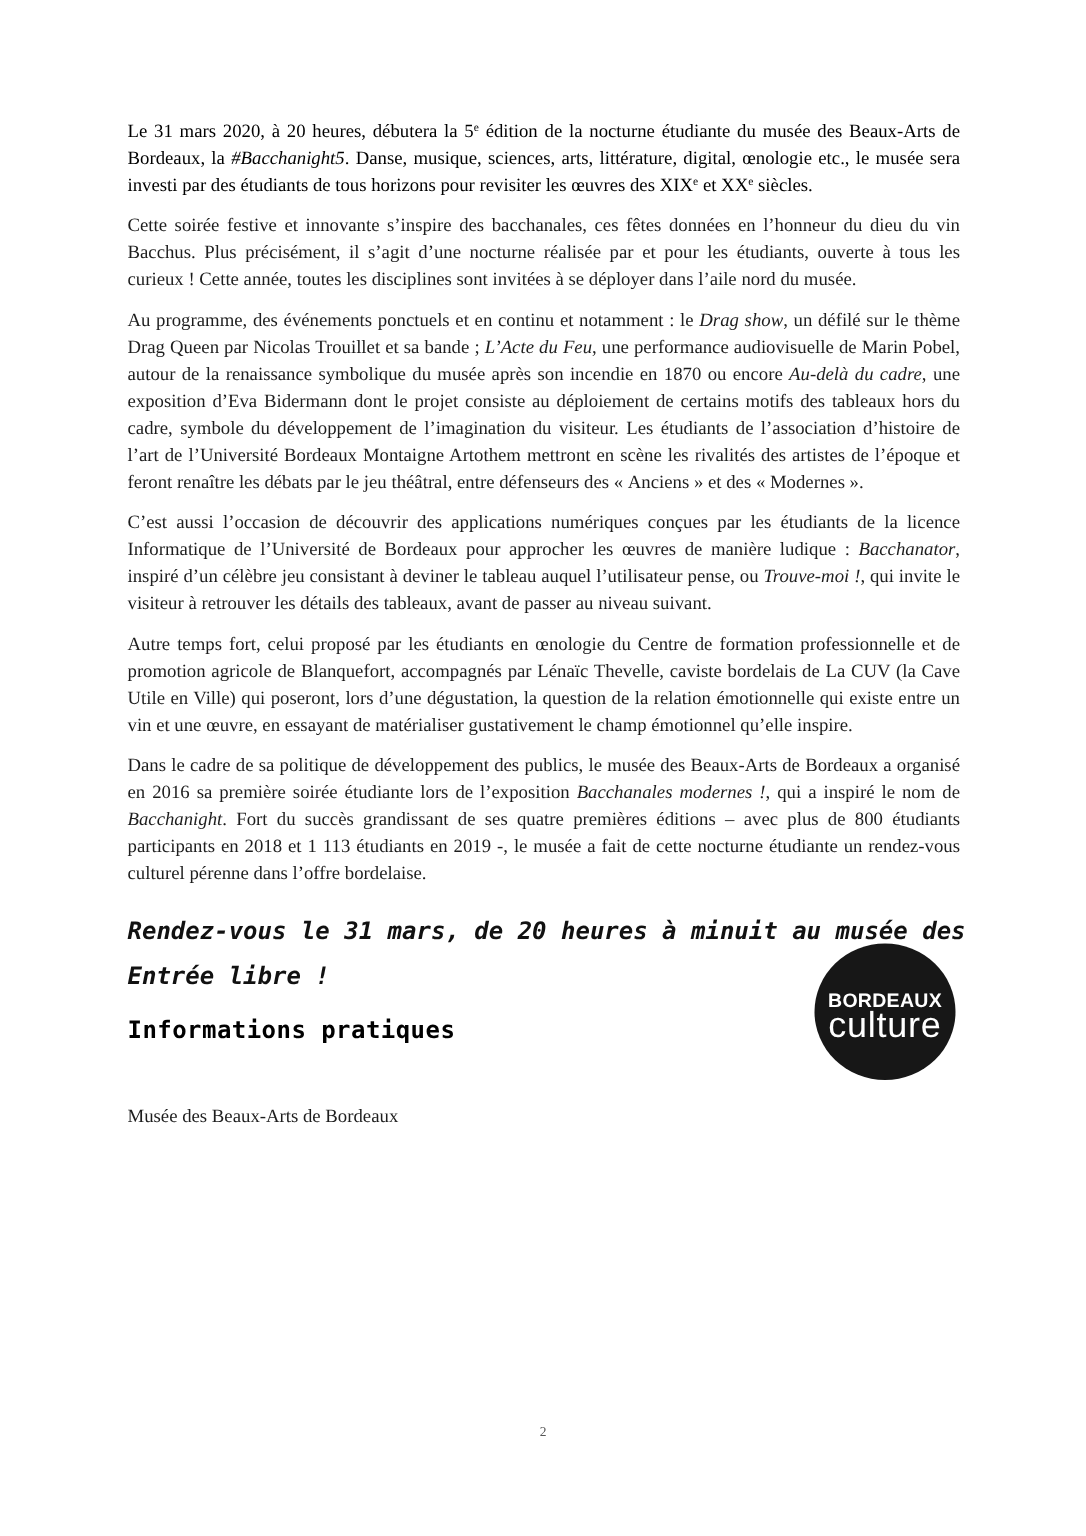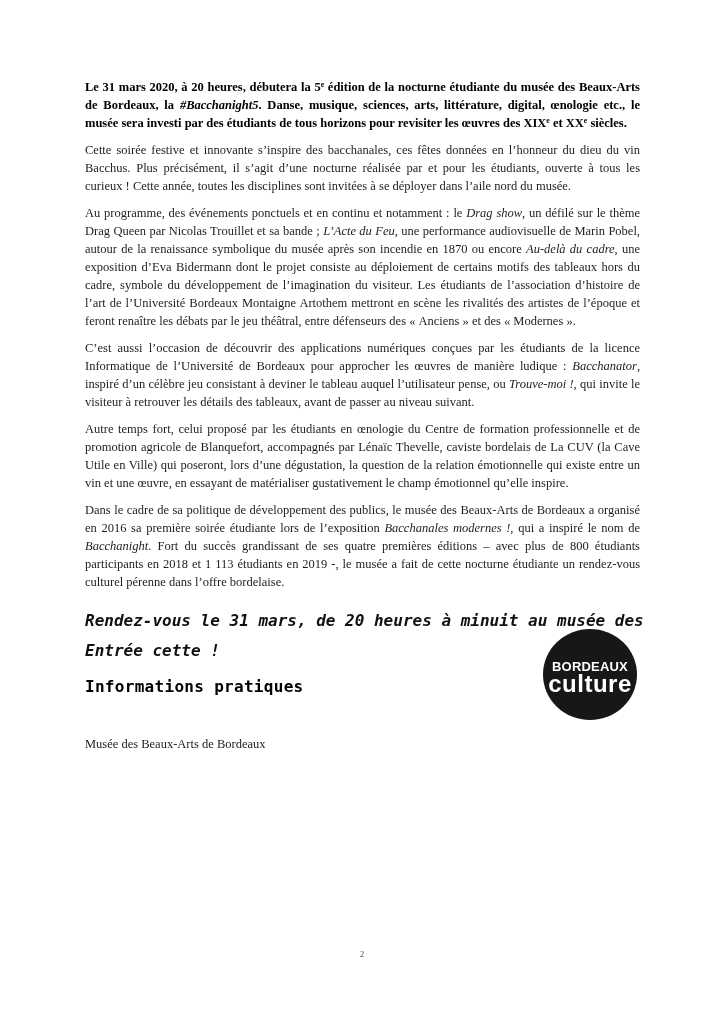--- a/index.html
+++ b/index.html
@@ -13,21 +13,21 @@
   }
   .content { padding:78px 84px 0 85px; }
 
   
   .para {
     margin:0 0 9px 0;
     font-size:12.5px;
     line-height:18px;
     text-align:justify;
   }
-  .para.bold { font-weight:bold; color:#000000; }
+  .para.bold { font-weight:normal; color:#000000; }
   .it  { font-style:italic; }
   .sup { font-size:0.62em; vertical-align:0.5em; line-height:0; }
 
   
   .notice {
     position:relative;
     margin-top:20px;
     font-family:"DejaVu Sans Mono","Liberation Mono",monospace;
     font-weight:bold;
     font-style:italic;
@@ -60,21 +60,21 @@
     text-align:center;
   }
   .logo-top {
     font-family:"Liberation Sans","DejaVu Sans",sans-serif;
     font-weight:bold;
     font-size:13px; line-height:13px;
     letter-spacing:0.2px;
   }
   .logo-bottom {
     font-family:"Liberation Sans","DejaVu Sans",sans-serif;
-    font-weight:bold;
+    font-weight:normal;
     font-size:24px; line-height:22px;
     letter-spacing:0.5px;
     text-align:right;
   }
 
   .museum {
     margin-top:38px;
     font-weight:normal;
     font-size:12.5px;
     color:#1d1d1d;
@@ -100,21 +100,21 @@
         <p class="para">Au programme, des événements ponctuels et en continu et notamment&nbsp;: le <span class="it">Drag show</span>, un défilé sur le thème Drag Queen par Nicolas Trouillet et sa bande&nbsp;; <span class="it">L’Acte du Feu</span>, une performance audiovisuelle de Marin Pobel, autour de la renaissance symbolique du musée après son incendie en 1870 ou encore <span class="it">Au-delà du cadre</span>, une exposition d’Eva Bidermann dont le projet consiste au déploiement de certains motifs des tableaux hors du cadre, symbole du développement de l’imagination du visiteur. Les étudiants de l’association d’histoire de l’art de l’Université Bordeaux Montaigne Artothem mettront en scène les rivalités des artistes de l’époque et feront renaître les débats par le jeu théâtral, entre défenseurs des «&nbsp;Anciens&nbsp;» et des «&nbsp;Modernes&nbsp;».</p>
         <p class="para">C’est aussi l’occasion de découvrir des applications numériques conçues par les étudiants de la licence Informatique de l’Université de Bordeaux pour approcher les œuvres de manière ludique&nbsp;: <span class="it">Bacchanator</span>, inspiré d’un célèbre jeu consistant à deviner le tableau auquel l’utilisateur pense, ou <span class="it">Trouve-moi&nbsp;!</span>, qui invite le visiteur à retrouver les détails des tableaux, avant de passer au niveau suivant.</p>
         <p class="para">Autre temps fort, celui proposé par les étudiants en œnologie du Centre de formation professionnelle et de promotion agricole de Blanquefort, accompagnés par Lénaïc Thevelle, caviste bordelais de La CUV (la Cave Utile en Ville) qui poseront, lors d’une dégustation, la question de la relation émotionnelle qui existe entre un vin et une œuvre, en essayant de matérialiser gustativement le champ émotionnel qu’elle inspire.</p>
         <p class="para">Dans le cadre de sa politique de développement des publics, le musée des Beaux-Arts de Bordeaux a organisé en 2016 sa première soirée étudiante lors de l’exposition <span class="it">Bacchanales modernes&nbsp;!</span>, qui a inspiré le nom de <span class="it">Bacchanight</span>. Fort du succès grandissant de ses quatre premières éditions – avec plus de 800 étudiants participants en 2018 et 1&nbsp;113 étudiants en 2019 -, le musée a fait de cette nocturne étudiante un rendez-vous culturel pérenne dans l’offre bordelaise.</p>
       </div>
 
     <div class="notice">
       <div class="addr">
         <div class="addr-line">Rendez-vous le 31 mars, de 20 heures à minuit au musée des</div>
       </div>
-      <div class="entree">Entrée cette !</div>
+      <div class="entree">Entrée libre !</div>
       <div class="info-heading">Informations pratiques</div>
 
       <div class="logo" style="background: rgb(23, 23, 23); color: rgb(255, 255, 255);">
         <span class="logo-top">BORDEAUX</span>
         <span class="logo-bottom">culture</span>
       </div>
     </div>
 
     <div class="museum">Musée des Beaux-Arts de Bordeaux</div>
   </div>

